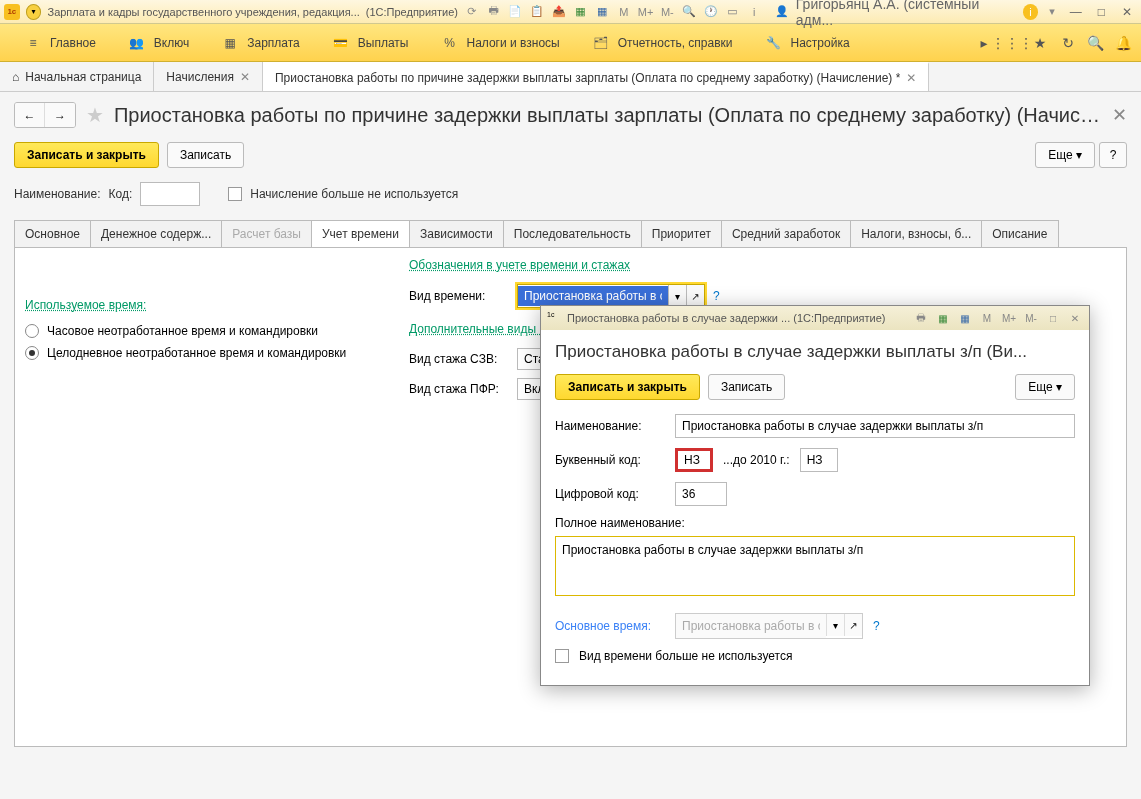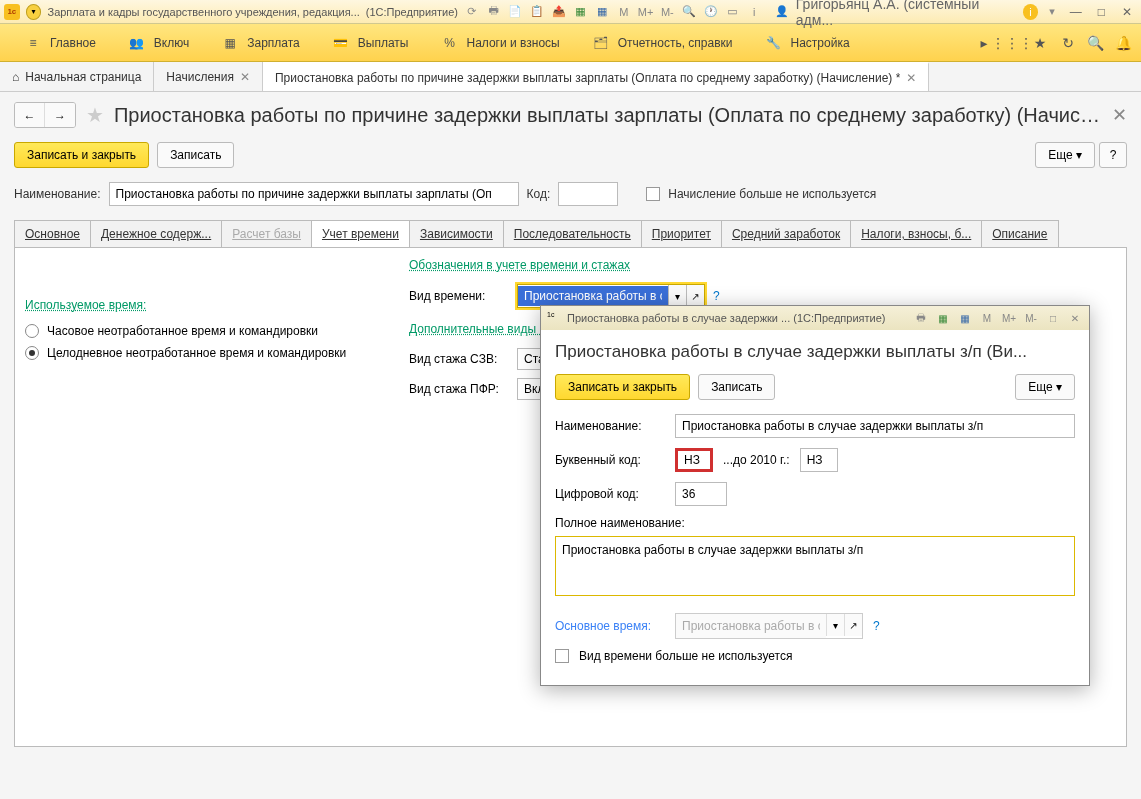--- a/index.html
+++ b/index.html
@@ -32,34 +32,34 @@
 .page-header { display:flex; align-items:center; gap:10px; padding:10px 14px 4px; }
 .nav-btns { display:flex; border:1px solid #bbb; border-radius:3px; overflow:hidden;}
 .nav-btns .nb { width:30px; height:24px; display:flex; align-items:center; justify-content:center; background:#fafafa; cursor:pointer; border-right:1px solid #ddd;}
 .nav-btns .nb:last-child { border-right:none; }
 .star { color:#ccc; font-size:20px; }
 .page-title { font-size:20px; color:#333; flex:1; white-space:nowrap; overflow:hidden; text-overflow:ellipsis;}
 .page-close { color:#888; font-size:18px; cursor:pointer;}
 
 
 .toolbar { display:flex; align-items:center; gap:8px; padding:10px 14px; }
-.btn-yellow { background:linear-gradient(#ffe95a,#ffd830); border:1px solid #c9a800; padding:5px 12px; border-radius:3px; font-weight:normal; cursor:pointer;}
+.btn-yellow { background:linear-gradient(#ffe95a,#ffd830); border:1px solid #c9a800; padding:5px 12px; border-radius:3px; font-weight:bold; cursor:pointer;}
 .btn-gray { background:#fafafa; border:1px solid #bbb; padding:5px 12px; border-radius:3px; cursor:pointer;}
 .btn-more { margin-left:auto; display:flex; align-items:center; gap:4px; }
 .btn-help { width:28px; padding:5px 0; text-align:center; }
 
 
 .form-row { display:flex; align-items:center; gap:8px; padding:4px 14px; }
 .label { color:#333; }
 .input { border:1px solid #bbb; padding:3px 6px; background:#fff; height:24px; }
 .checkbox { width:14px; height:14px; border:1px solid #999; background:#fff; }
 
 
 .inner-tabs { display:flex; padding:10px 14px 0; gap:0; }
-.itab { border:1px solid #bbb; padding:6px 10px; background:#f2f2f2; cursor:pointer; border-bottom:none; margin-right:-1px; color:#333;text-decoration:underline;}
+.itab { border:1px solid #bbb; padding:6px 10px; background:#f2f2f2; cursor:pointer; border-bottom:none; margin-right:-1px; color:#333;}
 .itab.active { background:#fff; position:relative; z-index:2;}
 .itab.disabled { color:#aaa; }
 .inner-content { border:1px solid #bbb; margin:0 14px 14px; background:#fff; padding:10px; height:500px; position:relative;}
 
 
 .cols { display:flex; gap:24px;align-items:center; }
 .col { flex:0 0 auto; }
 .section-title { color:#009966; text-decoration:underline dotted; margin-bottom:8px; }
 .radio-row { display:flex; align-items:center; gap:8px; padding:4px 0; }
 .radio { width:14px; height:14px; border:1px solid #888; border-radius:50%; background:#fff; position:relative;}
@@ -192,21 +192,20 @@
   <button class="btn-yellow">Записать и закрыть</button>
   <button class="btn-gray">Записать</button>
   <div class="btn-more">
     <button class="btn-gray"><span>Еще</span> <span>▾</span></button>
     <button class="btn-gray btn-help">?</button>
   </div>
 </div>
 
 <div class="form-row">
   <span class="label">Наименование:</span>
-  <input class="input" style="width: 410px;" value="Приостановка работы по причине задержки выплаты зарплаты (Оп">
   <span class="label">Код:</span>
   <input class="input" style="width: 60px;" value="">
   <span style="width:12px"></span>
   <div class="checkbox"></div>
   <span class="label">Начисление больше не используется</span>
 </div>
 
 <div class="inner-tabs">
   <div class="itab">Основное</div>
   <div class="itab">Денежное содерж...</div>

